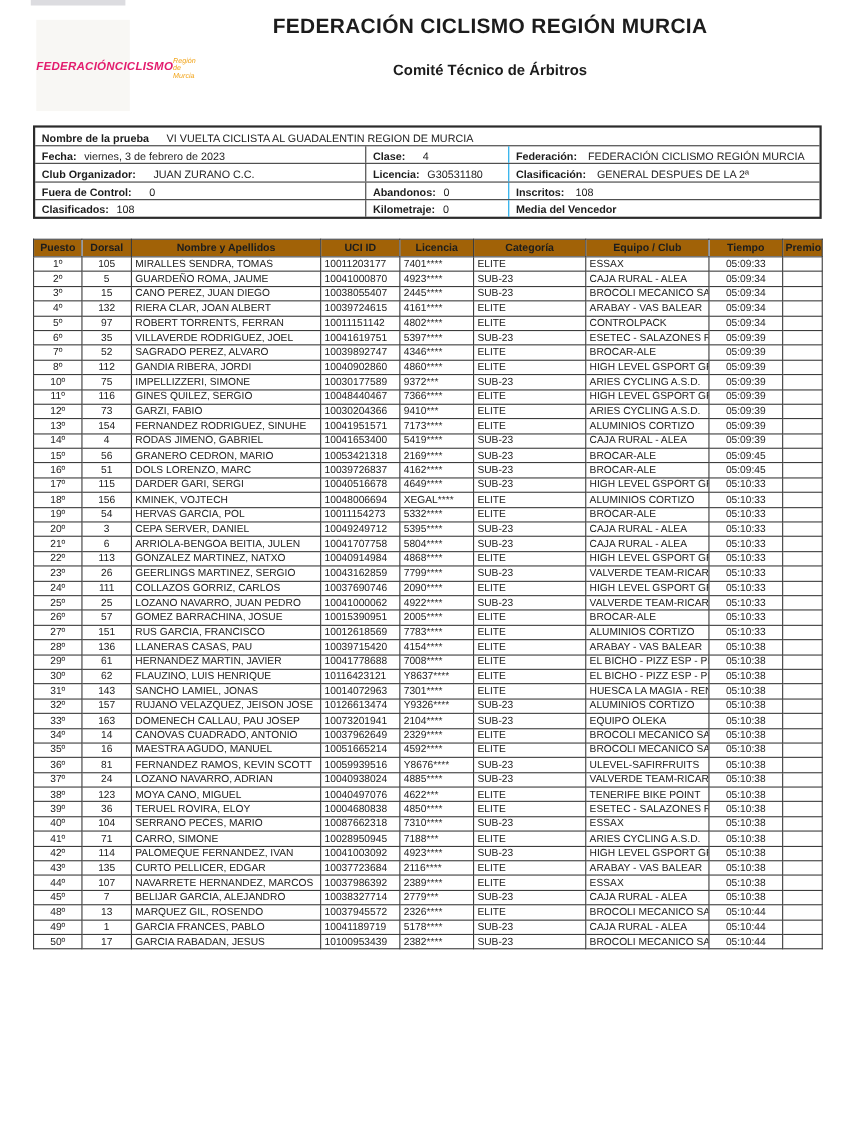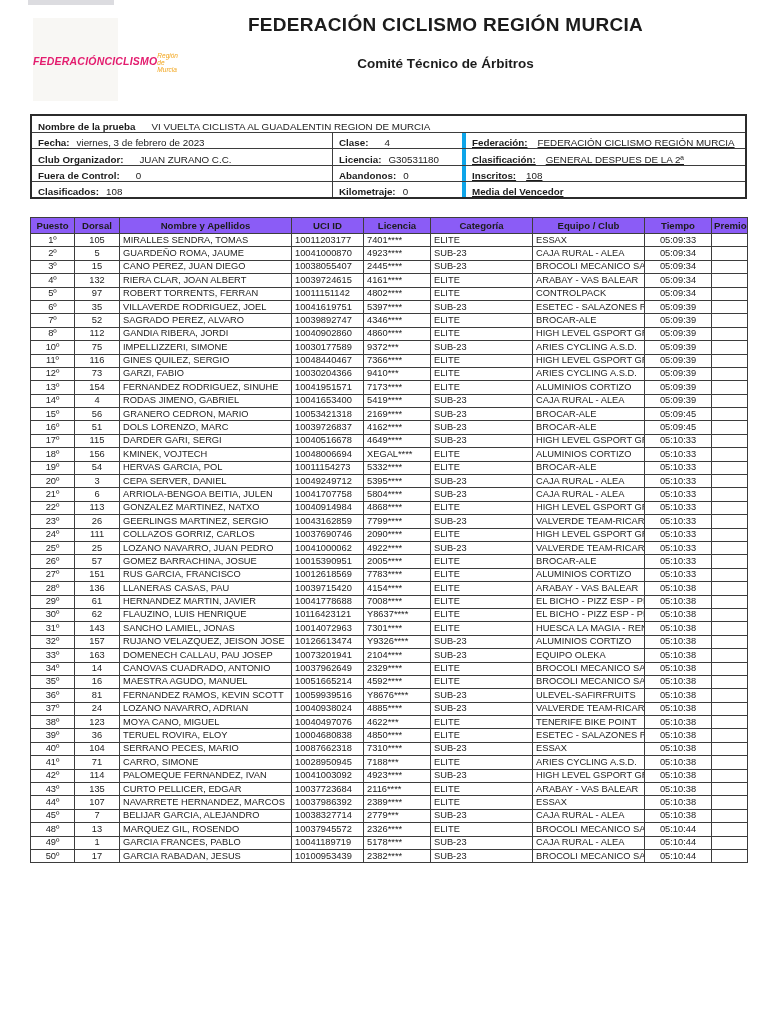--- a/index.html
+++ b/index.html
@@ -20,30 +20,30 @@
   .doc-title { font-size:19px; font-weight:bold; letter-spacing:0.3px; margin:0; }
   .doc-subtitle { font-size:13.5px; font-weight:bold; margin:20px 0 10px 0; }
 
   
   .info-box { position:absolute; left:30px; top:114px; width:717px; border:2px solid #2b2b2b; font-size:9.8px; }
   .info-row { display:flex; height:16.2px; align-items:center; border-top:1px solid #3d3d3d; }
   .info-row:first-child { border-top:none; }
   .cell { display:flex; align-items:flex-end; height:100%; padding-left:6px; overflow:hidden; white-space:nowrap; }
   .cell.c1 { width:300px; }
   .cell.c2 { width:130px; border-left:1px solid #3d3d3d; }
-  .cell.c3 { flex:1; border-left:4px solid #0ea5e9;text-decoration:underline; }
+  .cell.c3 { flex:1; border-left:1px solid #0ea5e9; }
   .cell.full { width:100%; }
   .lbl { font-weight:bold; }
   .val { margin-left:10px; }
   .val.wide { margin-left:16px; }
   .val.near { margin-left:7px;margin-top:36px; }
 
   
   .results { position:absolute; left:30px; top:217px; border-collapse:collapse; table-layout:fixed; width:717px; }
-  .results th { background:#8b5cf6; font-size:9.6px; font-weight:bold; text-align:center;
+  .results th { background:#a16207; font-size:9.6px; font-weight:bold; text-align:center;
                 border:1px solid #3d3d3d; height:16px; padding:0 2px; overflow:hidden; white-space:nowrap; }
   .results td { border:1px solid #3d3d3d; height:13.4px; font-size:9.3px; padding:0 3px;
                 overflow:hidden; white-space:nowrap; line-height:1; }
   .results td.center { text-align:center; }
 </style>
 </head>
 <body>
 
 <div class="page">
 

